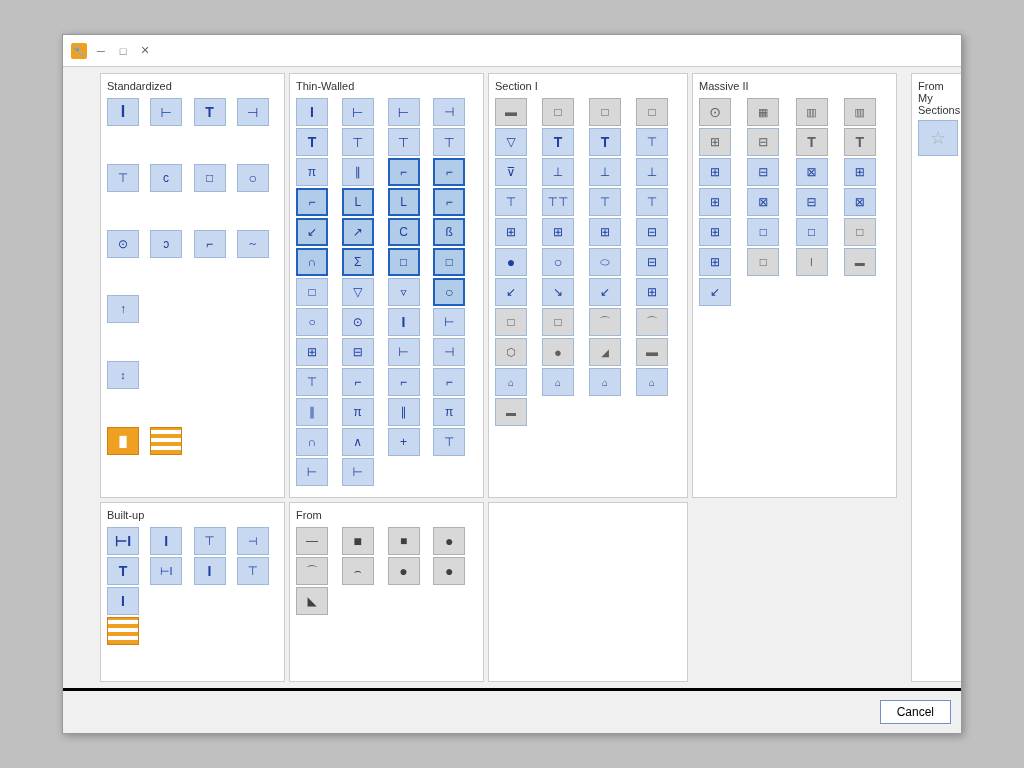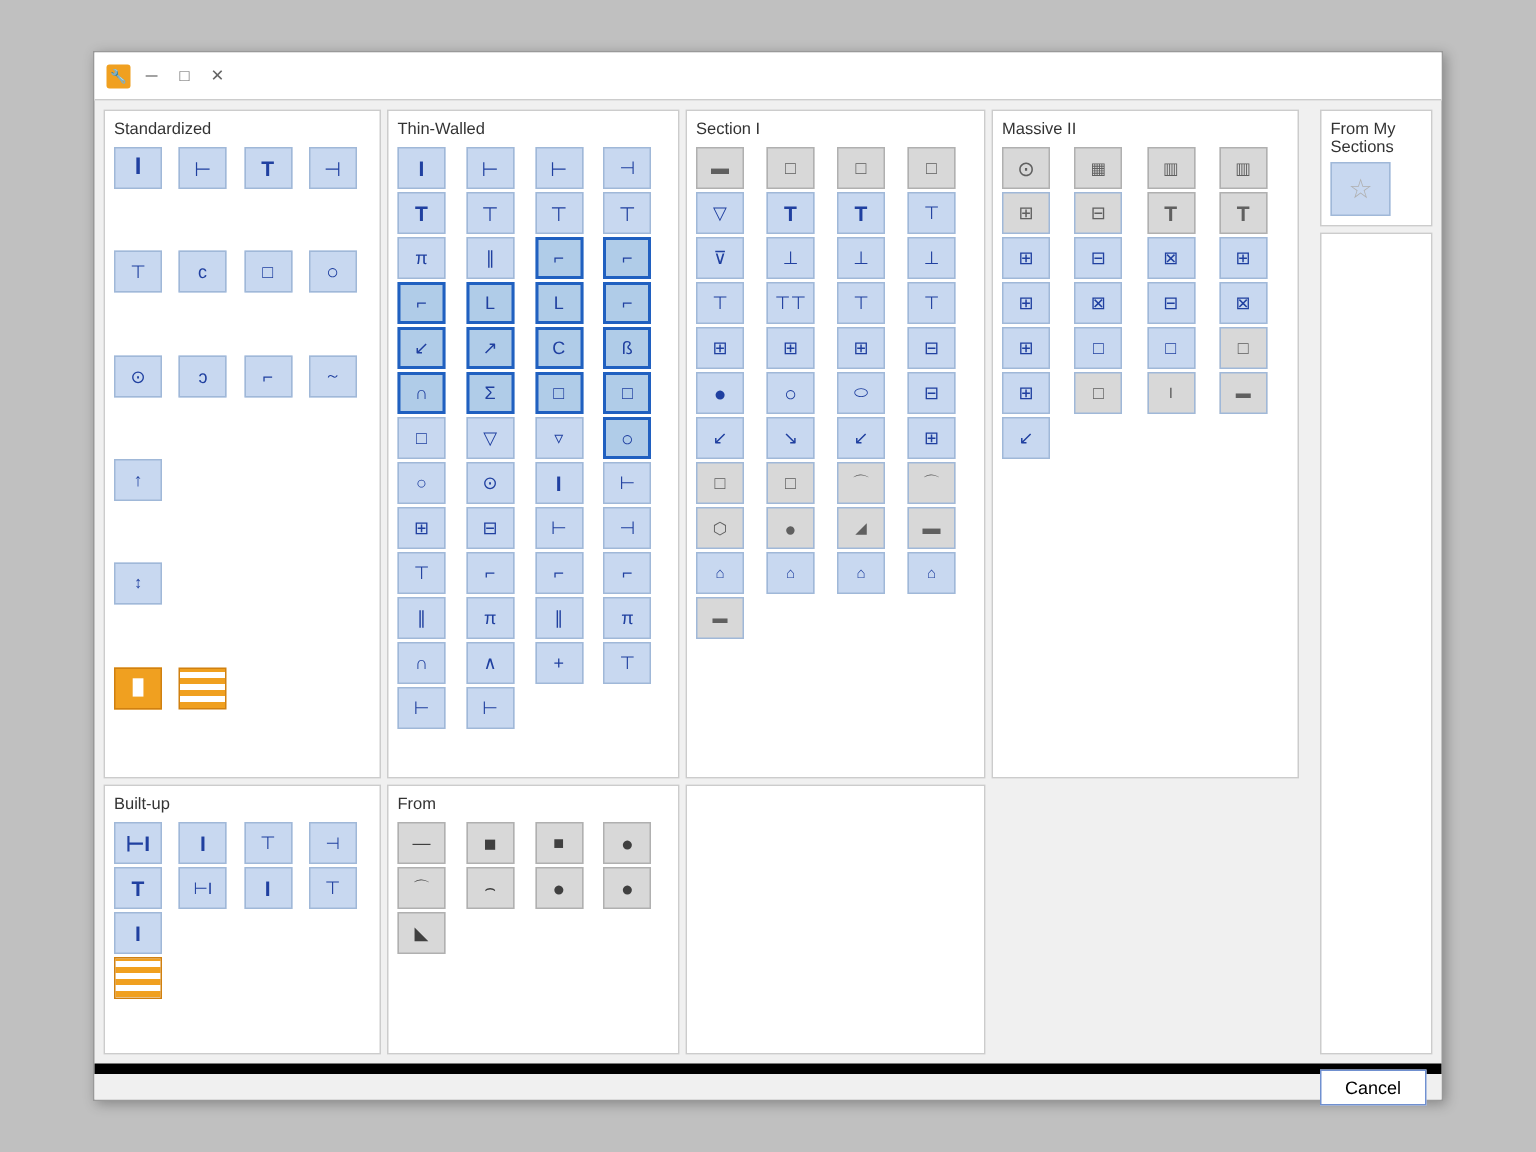--- a/index.html
+++ b/index.html
@@ -56,20 +56,21 @@
       cursor: pointer;
       color: #666;
     }
     .content {
       flex: 1;
       display: flex;
       flex-direction: row;
       padding: 6px;
       gap: 4px;
       overflow: hidden;
+      margin-left: 31px;
     }
     .section-panel {
       background: #fff;
       border: 1px solid #ccc;
       padding: 6px;
       display: flex;
       flex-direction: column;
       gap: 2px;
     }
     .section-title {
@@ -105,21 +106,21 @@
       background: repeating-linear-gradient(0deg, #f0a020 0px, #f0a020 4px, #fff 4px, #fff 8px);
       border-color: #d08010;
     }
     .section-icon.selected {
       border: 2px solid #2060c0;
       background: #b0cce8;
     }
     .right-panel {
       width: 110px;
       display: flex;
-      flex-direction: column;
+      flex-direction: row;
       gap: 4px;
       padding-left: 10px;
     }
     .right-section {
       background: #fff;
       border: 1px solid #ccc;
       padding: 6px;
       display: flex;
       flex-direction: column;
       align-items: flex-start;
@@ -142,23 +143,23 @@
     }
     .right-icon.selected-right {
       border: 2px solid #2060c0;
     }
     .right-icon.star {
       color: #b0b0b0;
       font-size: 18px;
     }
     .right-section.spacer { flex: 1; }
     .footer {
-      height: 24px;
+      height: 45px;
       background: #f0f0f0;
-      border-top: 7px solid #000000;
+      border-top: 3px solid #000000;
       display: flex;
       align-items: center;
       justify-content: flex-end;
       padding: 0 10px;
       gap: 6px;
     }
     .btn {
       padding: 4px 16px;
       border: 1px solid #aaa;
       background: #f0f0f0;

